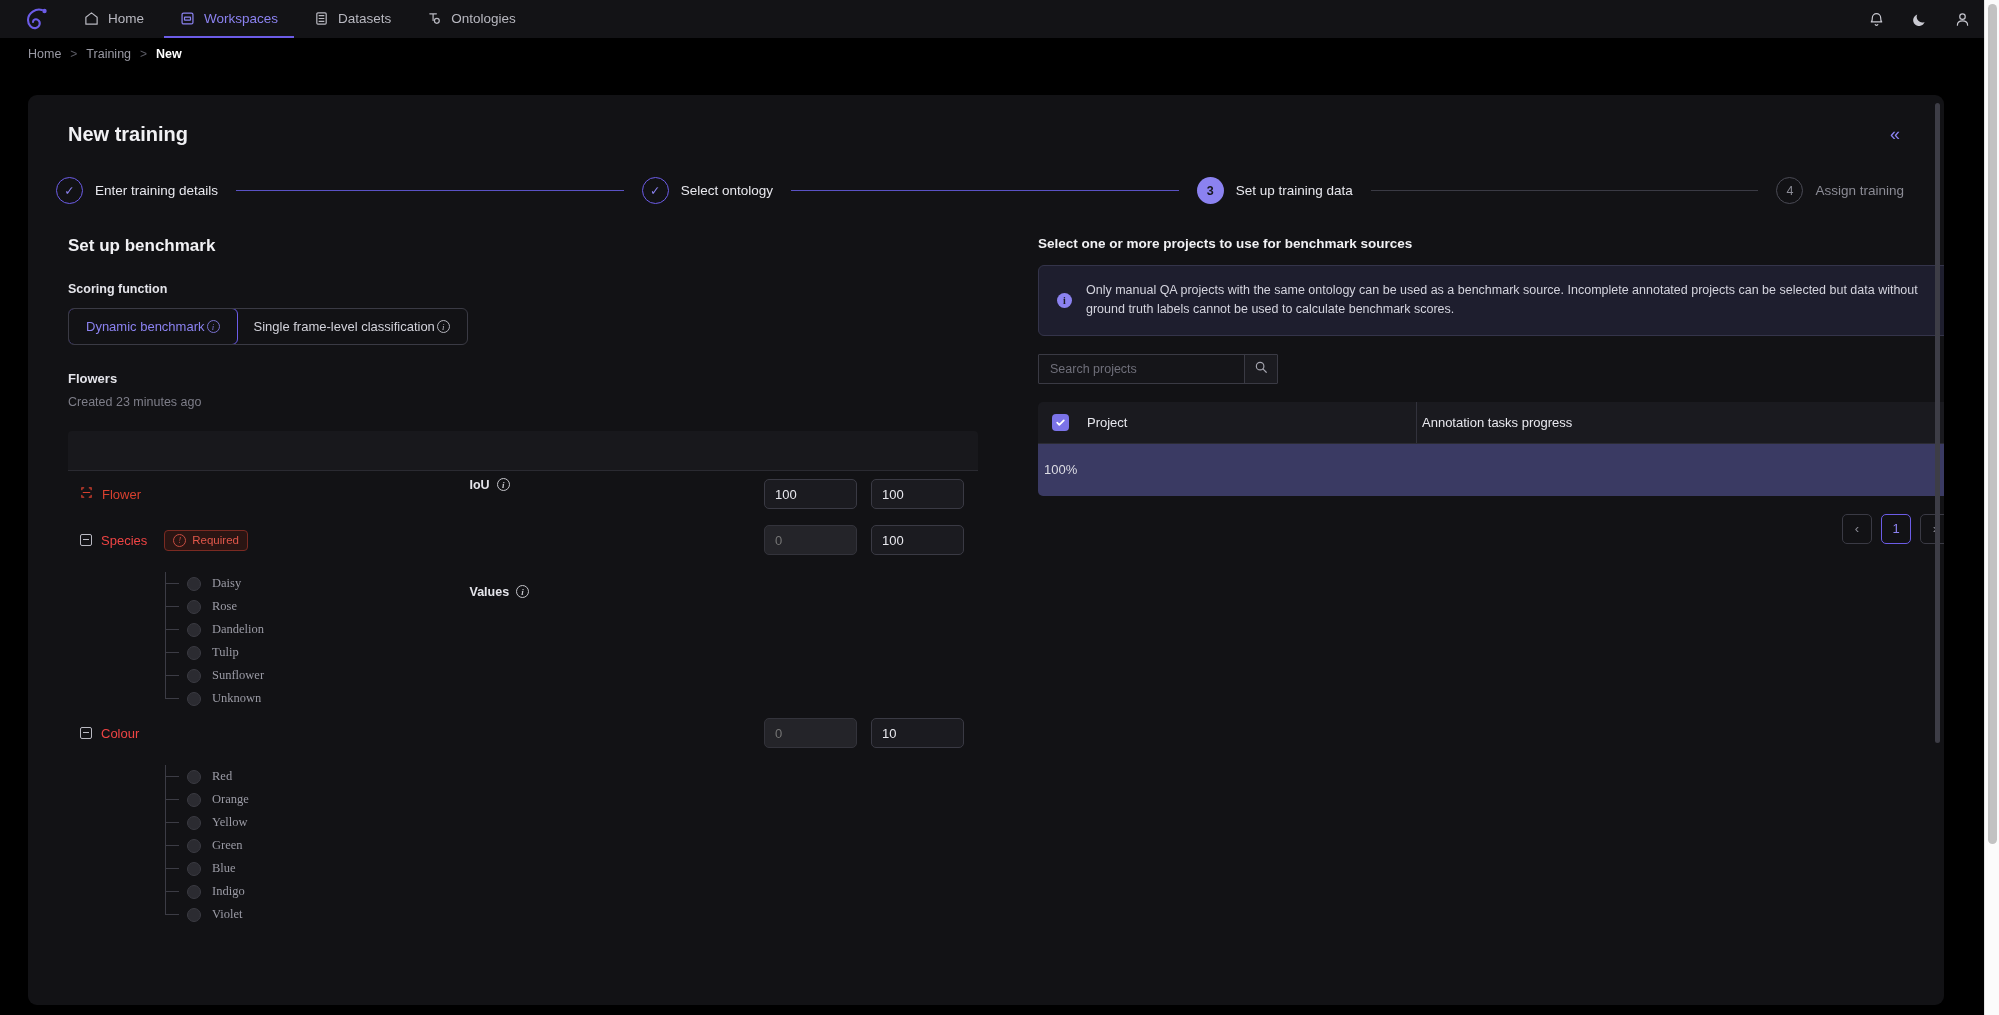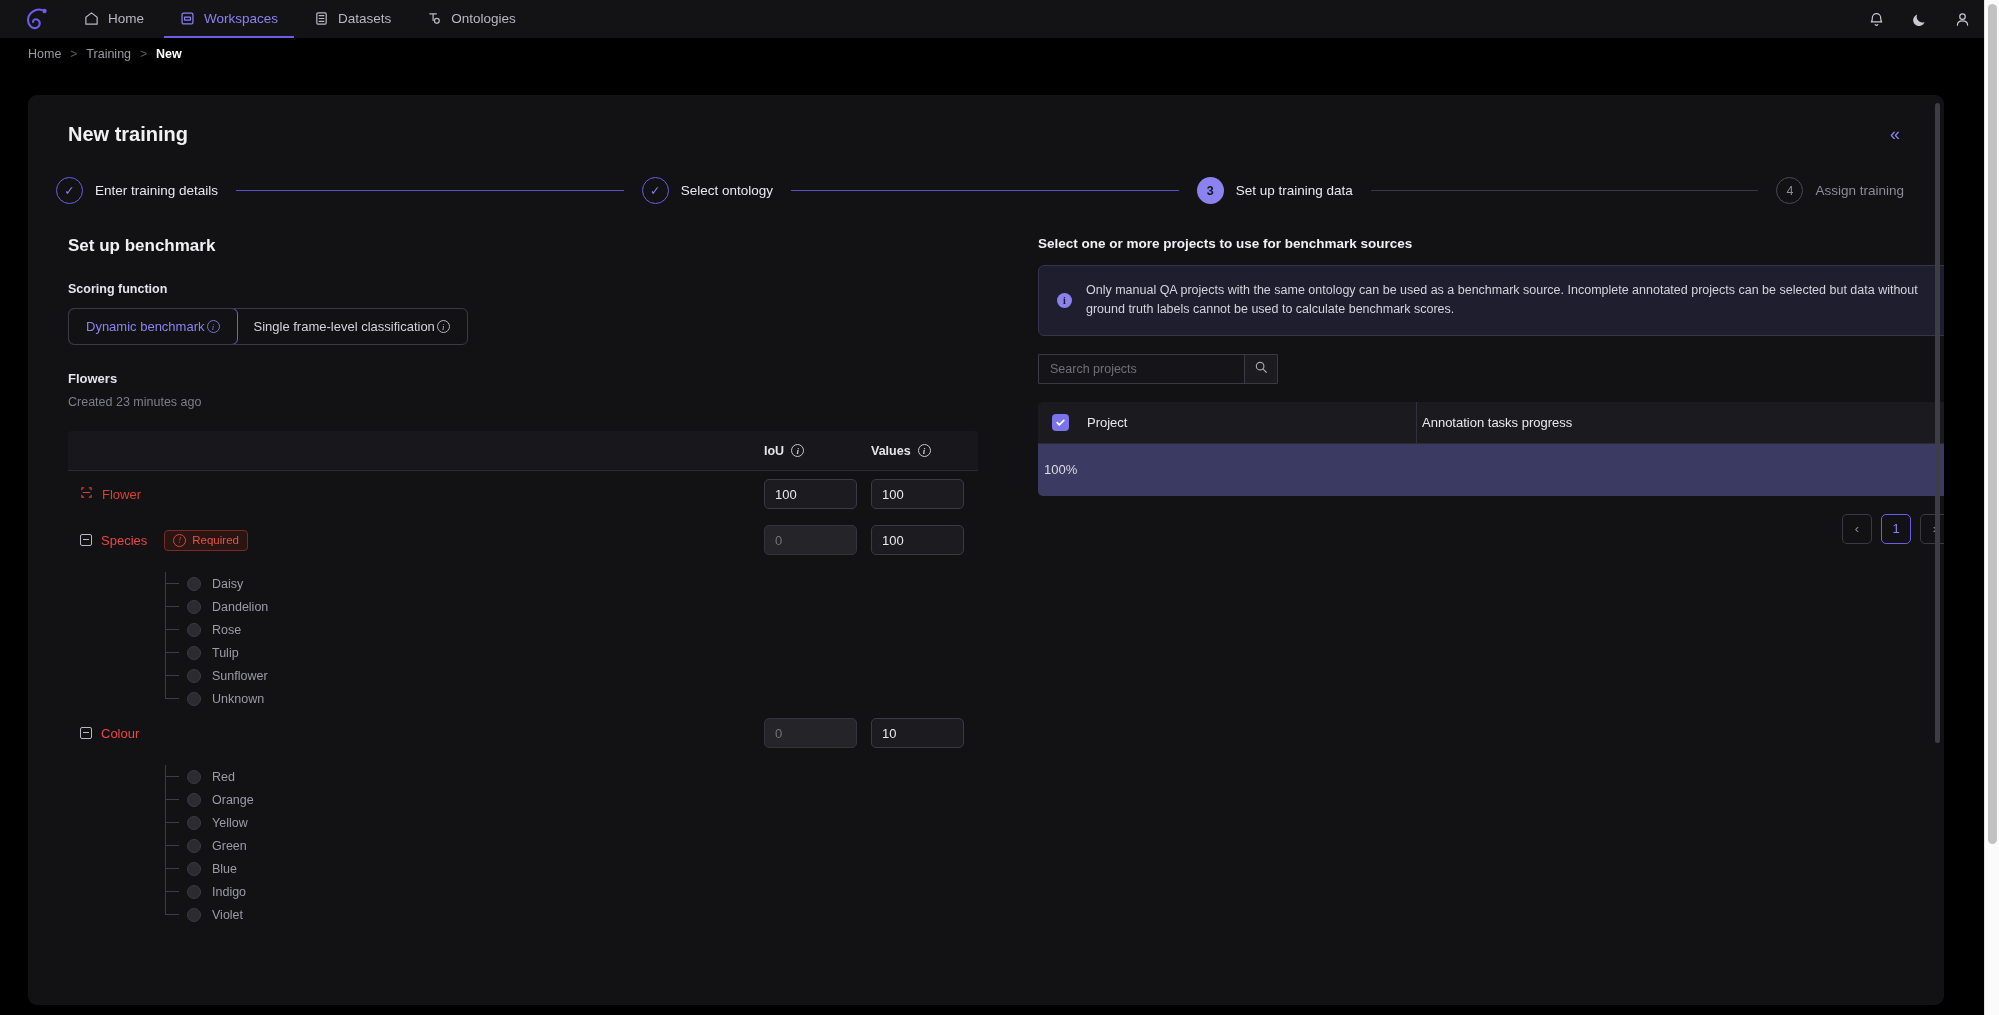--- a/index.html
+++ b/index.html
@@ -130,20 +130,21 @@
   .bm-name { font-size: 13px; font-weight: bold; color: #e4e4ea; margin-top: 26px; }
   .bm-created { font-size: 12.5px; color: #7e7e89; margin-top: 9px; }
 
   
   .onto { margin-top: 22px; width: 910px; }
   .onto-head {
     display: flex; align-items: center;
     height: 40px; background: #18181c;
     border-bottom: 1px solid #2a2a31;
     border-radius: 4px 4px 0 0;
+    flex-direction: column;
   }
   .onto-head .spacer { flex: 1 1 auto; }
   .onto-head .hcell {
     width: 107px; flex: 0 0 107px;
     display: flex; align-items: center; gap: 7px;
     font-size: 12.5px; font-weight: bold; color: #e4e4ea;
   }
 
   .onto-row {
     display: flex; align-items: center;
@@ -183,21 +184,21 @@
   }
 
   
   .tree { position: relative; padding-left: 97px; }
   .tree::before {
     content:""; position:absolute; left: 97px; top: 0; bottom: 12px;
     width: 1px; background: #3c3c45;
   }
   .tree-item {
     position: relative; display: flex; align-items: center;
-    gap: 11px; height: 23px; margin-top: 0; padding-left: 22px;
+    gap: 11px; height: 23px; margin-top: 0; padding-left: 22px; font-family: Liberation Serif, serif;
   }
   .tree-item::before {
     content:""; position:absolute; left:0; top:11px;
     width: 14px; height:1px; background:#3c3c45;
   }
   .radio-dot {
     width: 14px; height: 14px; border-radius: 50%;
     background: #2b2b31; border: 1px solid #3a3a42;
     flex: 0 0 14px; cursor: pointer;
   }
@@ -484,25 +485,25 @@
         </div>
 
         <div class="tree-gap"></div>
         <div class="tree">
           <div class="tree-item">
             <span class="radio-dot"></span>
             <span class="tree-label">Daisy</span>
           </div>
           <div class="tree-item">
             <span class="radio-dot"></span>
+            <span class="tree-label">Rose</span>
+          </div>
+          <div class="tree-item">
+            <span class="radio-dot"></span>
             <span class="tree-label">Dandelion</span>
-          </div>
-          <div class="tree-item">
-            <span class="radio-dot"></span>
-            <span class="tree-label">Rose</span>
           </div>
           <div class="tree-item">
             <span class="radio-dot"></span>
             <span class="tree-label">Tulip</span>
           </div>
           <div class="tree-item">
             <span class="radio-dot"></span>
             <span class="tree-label">Sunflower</span>
           </div>
           <div class="tree-item">

